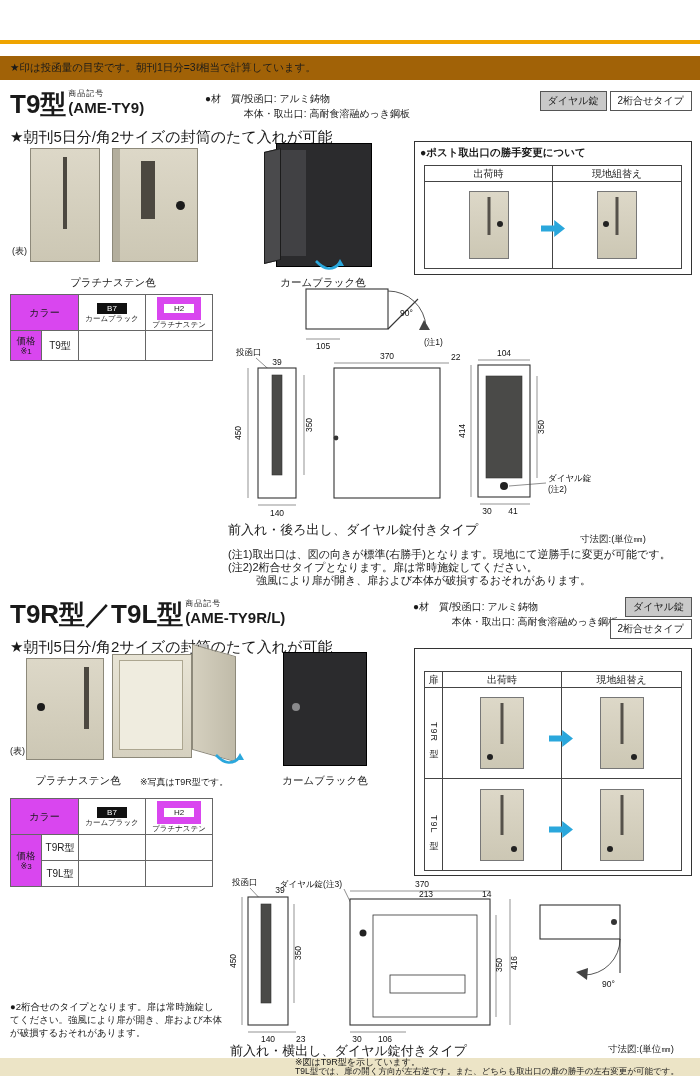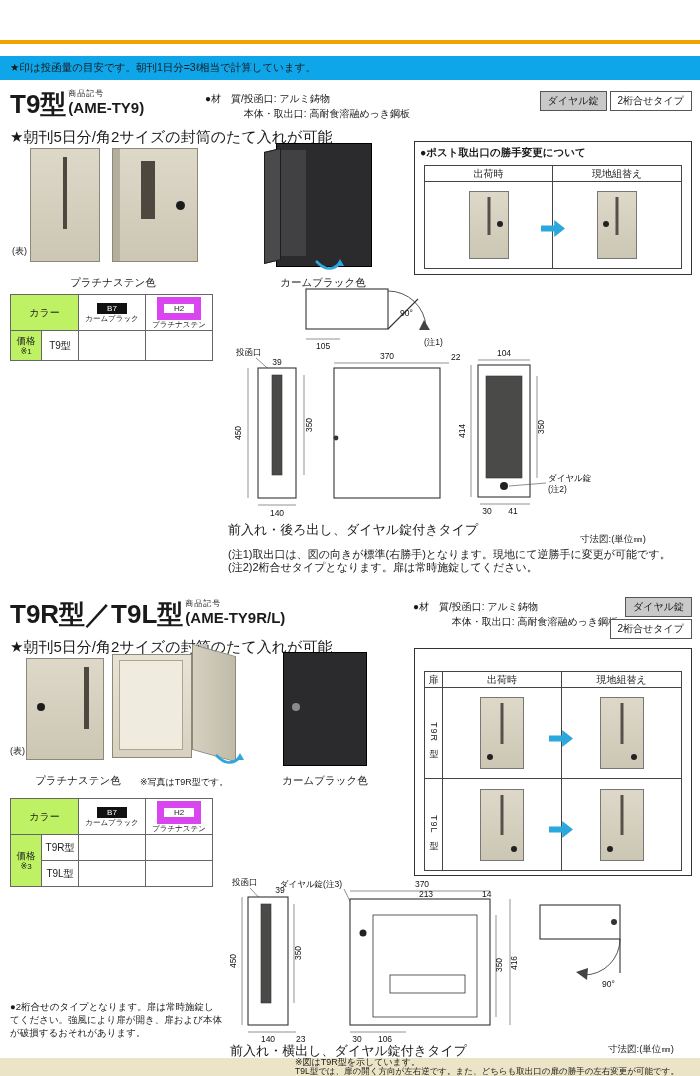--- a/index.html
+++ b/index.html
@@ -3,21 +3,21 @@
 <meta charset="utf-8">
 <style>
   html,body{margin:0;padding:0;background:#fff;}
   .page{position:relative;width:700px;height:1076px;background:#fff;overflow:hidden;
         font-family:"Liberation Sans","DejaVu Sans",sans-serif;color:#1a1a1a;}
   .abs{position:absolute;}
 
   
   .page-title{left:10px;top:6px;font-size:23px;font-weight:bold;letter-spacing:2px;}
   .title-rule{left:0;top:40px;width:700px;height:4px;background:#efa400;}
-  .note-strip{left:0;top:56px;width:700px;height:24px;background:#0ea5e9;}
+  .note-strip{left:0;top:56px;width:700px;height:24px;background:#a16207;}
   .note-strip span{display:block;padding:5px 0 0 10px;font-size:10.5px;}
   .bottom-strip{left:0;top:1058px;width:700px;height:18px;background:#ece4c6;z-index:1;}
 
   
   .sec-title{font-size:26px;font-weight:bold;line-height:1;}
   .code-col{display:inline-block;vertical-align:bottom;margin-left:2px;}
   .prod-label{display:block;font-size:8px;letter-spacing:1px;color:#222;margin-bottom:0;}
   .sec-code{font-size:15px;font-weight:bold;line-height:1.1;}
   .material{font-size:10px;line-height:1.45;display:flex;}
   .material .mcol div{white-space:nowrap;}
@@ -58,21 +58,21 @@
   .mini .mslot{position:absolute;top:5px;left:50%;width:3px;height:58%;background:#55514a;transform:translateX(-50%);}
   .mini .mdot{position:absolute;width:6px;height:6px;border-radius:50%;background:#222;}
   .mdot.mr{right:5px;top:44%;} .mdot.ml{left:5px;top:44%;}
   .mdot.br{right:6px;bottom:8px;} .mdot.bl{left:6px;bottom:8px;}
   .b-arrow{position:absolute;width:24px;height:17px;background:#2aa7dc;
            clip-path:polygon(0 32%,55% 32%,55% 0,100% 50%,55% 100%,55% 68%,0 68%);}
 
   
   table.price{border-collapse:collapse;}
   table.price td{border:1px solid #666;font-size:10px;text-align:center;vertical-align:middle;padding:0;}
-  td.gray{background:#bef264;}
+  td.gray{background:#d946ef;}
   .chip{display:block;width:30px;margin:2px auto 0 auto;font-size:8px;line-height:11px;}
   .chip.black{background:#111;color:#fff;}
   .chip.white{background:#fff;border:7px solid #d946ef;line-height:9px;}
   .chip-name{display:block;font-size:7.5px;line-height:10px;}
   td.model{text-align:left;padding-left:3px;font-size:10px;}
   .price-label{font-size:9.5px;line-height:1.2;}
   .price-ref{font-size:8px;display:block;}
 
   
   svg text{font-family:"Liberation Sans","DejaVu Sans",sans-serif;font-size:8.5px;fill:#111;}
@@ -224,20 +224,21 @@
     <line class="leader" x1="318" y1="200" x2="281" y2="203"></line>
     <text x="320" y="198">ダイヤル錠</text>
     <text x="320" y="209">(注2)</text>
   </svg>
   <div class="abs dcaption" style="left:228px;top:521px;width:462px;">前入れ・後ろ出し、ダイヤル錠付きタイプ</div>
   <div class="abs dunit" style="left:580px;top:533px;">寸法図:(単位㎜)</div>
 
   <div class="abs notes" style="left:228px;top:548px;width:462px;">
     <div>(注1)取出口は、図の向きが標準(右勝手)となります。現地にて逆勝手に変更が可能です。</div>
     <div>(注2)2桁合せタイプとなります。扉は常時施錠してください。</div>
+    <div style="padding-left:28px;">強風により扉が開き、扉および本体が破損するおそれがあります。</div>
   </div>
 
   <div class="abs" style="left:10px;top:598px;">
     <span class="sec-title">T9R型／T9L型</span><span class="code-col"><span class="prod-label">商品記号</span><span class="sec-code">(AME-TY9R/L)</span></span>
   </div>
   <div class="abs material" style="left:413px;top:600px;">
     <span>●材　質/</span>
     <span class="mcol">
       <div>投函口: アルミ鋳物</div>
       <div>本体・取出口: 高耐食溶融めっき鋼板</div>

